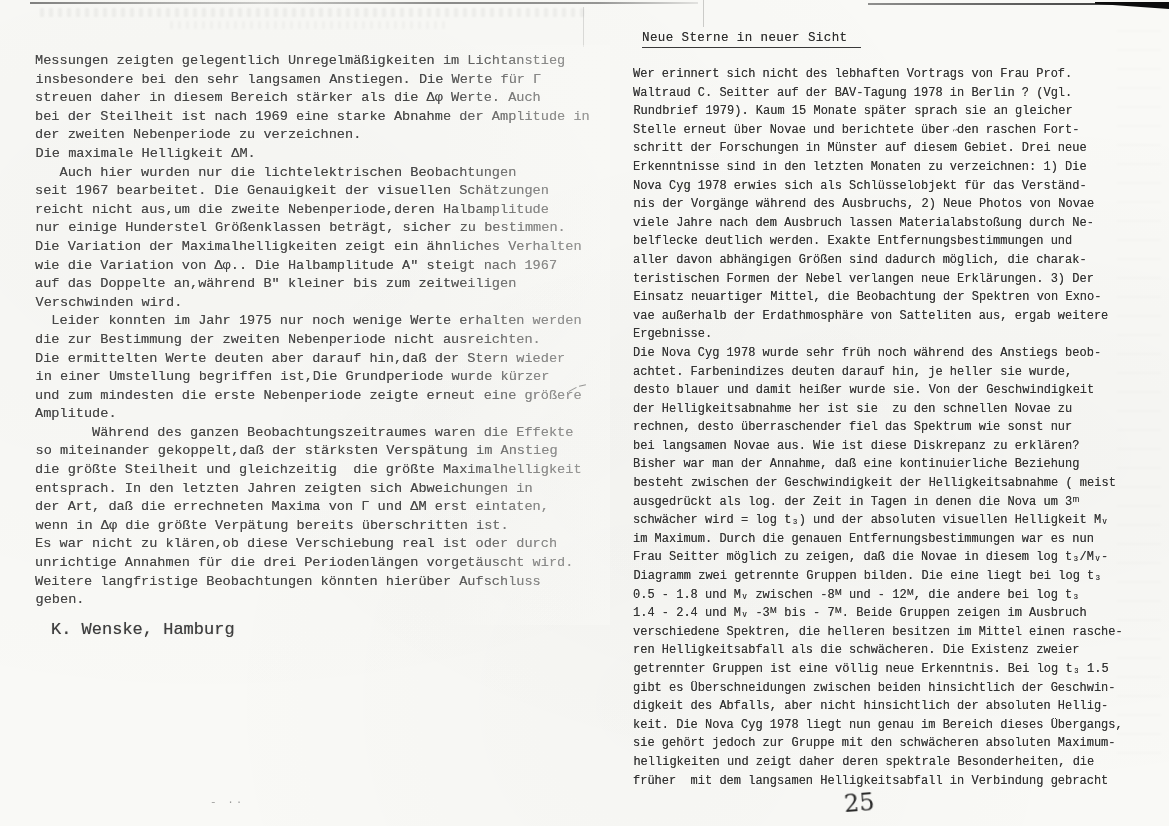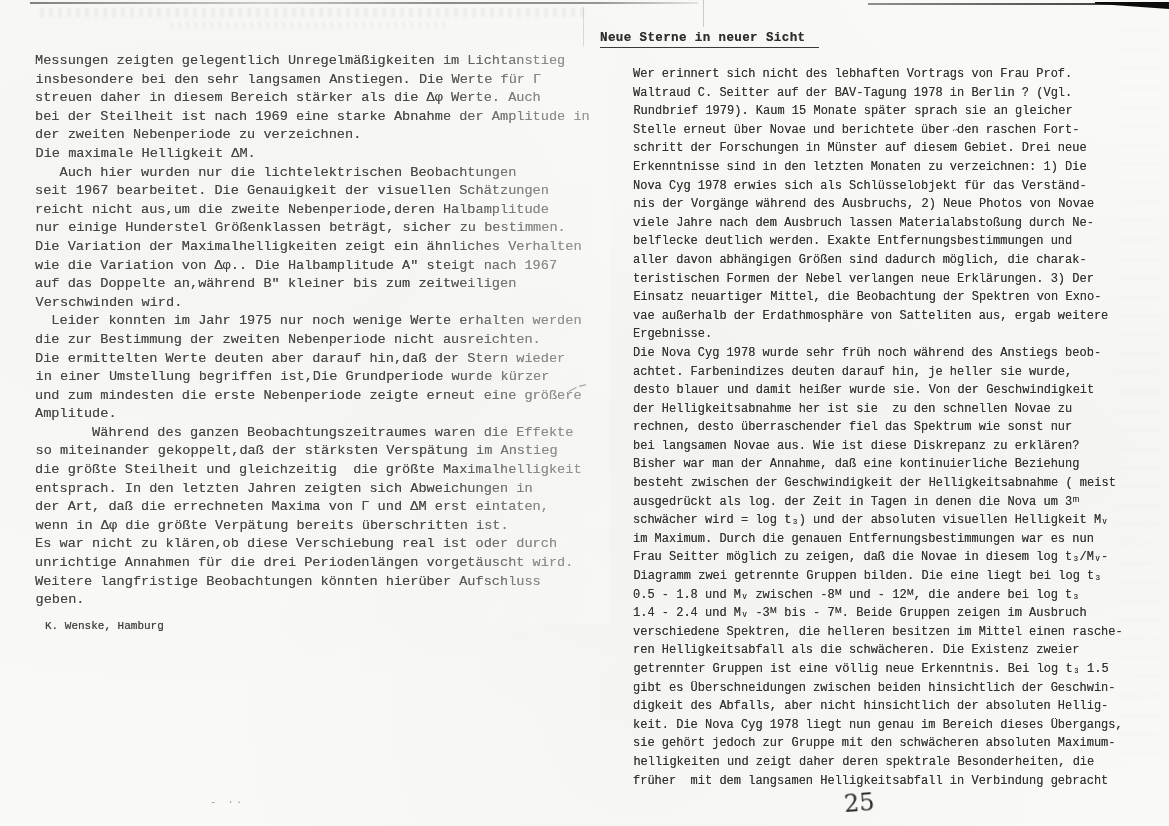--- a/index.html
+++ b/index.html
@@ -61,31 +61,31 @@
   .right-page{
     left:633px;top:65px;width:500px;
     font-size:12px;line-height:18.6px;
     color:#333333;
     text-shadow:0 0 .5px rgba(30,30,30,.6);
   }
   .line{white-space:pre;}
   .left-page .line:nth-child(4n+2){transform:translateX(.5px);}
   .right-page .line:nth-child(5n+3){transform:translateX(.4px);}
   .title{
-    position:absolute;left:600px;top:31px;
-    font-size:12.5px;font-weight:bold;letter-spacing:.4px;
+    position:absolute;left:642px;top:31px;
+    font-size:12.5px;font-weight:normal;letter-spacing:.4px;
     color:#2e2e2e;white-space:pre;
     border-bottom:1.5px solid #3a3a3a;
     padding:0 14px 2px 0;
     filter:blur(0.25px);
     text-shadow:0 0 .5px rgba(30,30,30,.6);
   }
   .signature{
-    position:absolute;left:45px;top:620px;
-    font-size:11px;color:#3f3f3f;white-space:pre;
+    position:absolute;left:51px;top:620px;
+    font-size:17px;color:#3f3f3f;white-space:pre;
     filter:blur(0.3px);
     text-shadow:0 0 .7px rgba(40,40,40,.6);
     font-family:Liberation Mono, monospace;
   }
   .footnote-mark{
     position:absolute;left:953px;top:127px;
     font-family:"DejaVu Serif",serif;
     font-size:11px;color:#3a3a3a;transform:rotate(-8deg);
   }
   .page-number{

